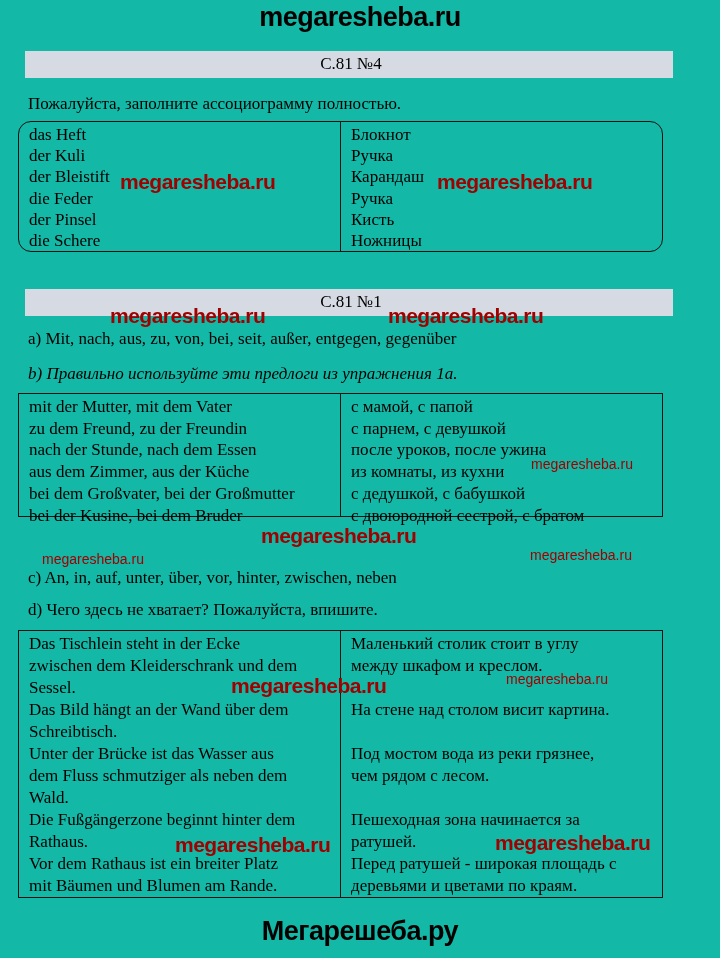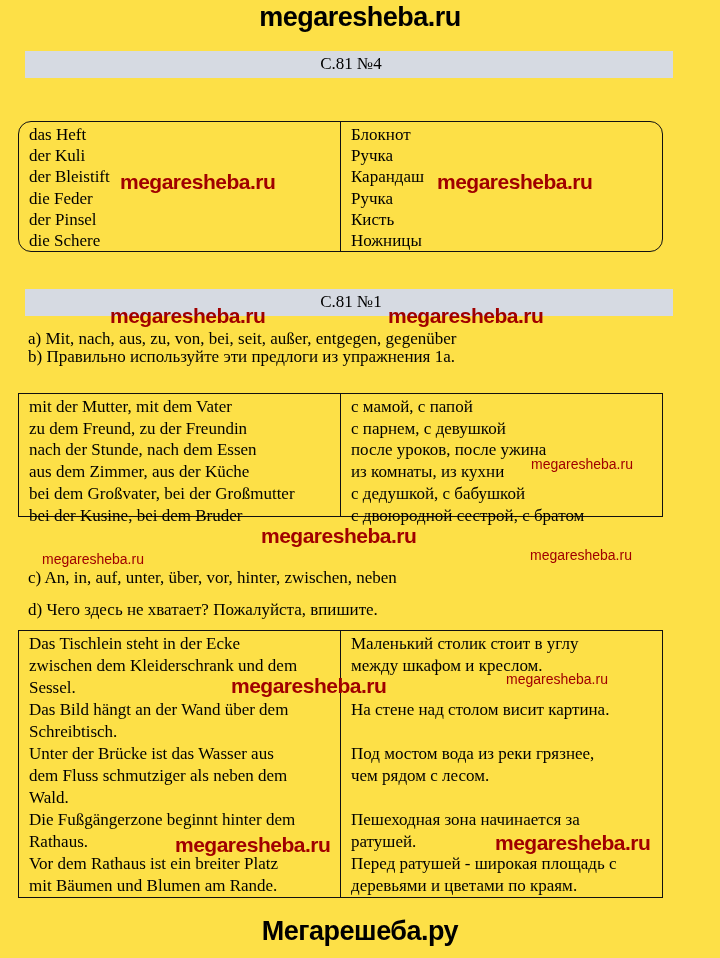--- a/index.html
+++ b/index.html
@@ -1,37 +1,37 @@
 <!DOCTYPE html>
 <html><head>
 <meta charset="utf-8">
 <style>
   html,body { margin:0; padding:0; background:#fff; }
   .page {
-    position:relative; width:720px; height:958px; background:#fde047;
+    position:relative; width:720px; height:958px; background:#14b8a6;
     font-family:"Liberation Serif", serif; color:#000; overflow:hidden;
   }
   .site-title {
     position:absolute; left:0; width:720px; text-align:center;
     font-family:"Liberation Sans", sans-serif; font-weight:bold;
     font-size:27px; letter-spacing:-0.5px; color:#000;
   }
   .site-title.top { top:2px; }
   .site-title.bottom { top:916px; }
   .bar {
     position:absolute; left:25px; width:648px; height:27px;
     background:#d6dae2; box-sizing:border-box;
     font-size:17px; padding:3px 0 0 4px;text-align:center;
   }
   .bar.b1 { top:51px; }
   .bar.b2 { top:289px; }
   .textline { position:absolute; left:28px; font-size:17px; white-space:nowrap; }
   .ln-instr { top:94px; }
   .ln-a { top:329px; }
-  .ln-b { top:347px; }
+  .ln-b { top:364px;font-style:italic; }
   .ln-c { top:568px; }
   .ln-d { top:600px; }
   .tbl {
     position:absolute; left:18px; width:645px; box-sizing:border-box;
     border:1.5px solid #111; display:grid; grid-template-columns:322px 1fr;
     align-content:start; font-size:17px; padding-top:2px;
   }
   .tbl .row { display:contents; }
   .tbl .cell { padding-left:10px; padding-right:2px; white-space:pre-line; }
   .tbl .vdivider { position:absolute; top:0; bottom:0; left:320.5px; width:1.5px; background:#111; }
@@ -61,20 +61,21 @@
 <body>
 
 <div class="page">
 
   <div class="site-title top">megaresheba.ru</div>
 
   <div class="bar b1">
     <span>С.81 №4</span>
   </div>
 
+  <div class="textline ln-instr">Пожалуйста, заполните ассоциограмму полностью.</div>
 
   <div class="tbl" id="t1">
     <div class="vdivider"></div>
     <div class="row">
       <div class="cell">das Heft</div>
       <div class="cell">Блокнот</div>
     </div>
     <div class="row">
       <div class="cell">der Kuli</div>
       <div class="cell">Ручка</div>

